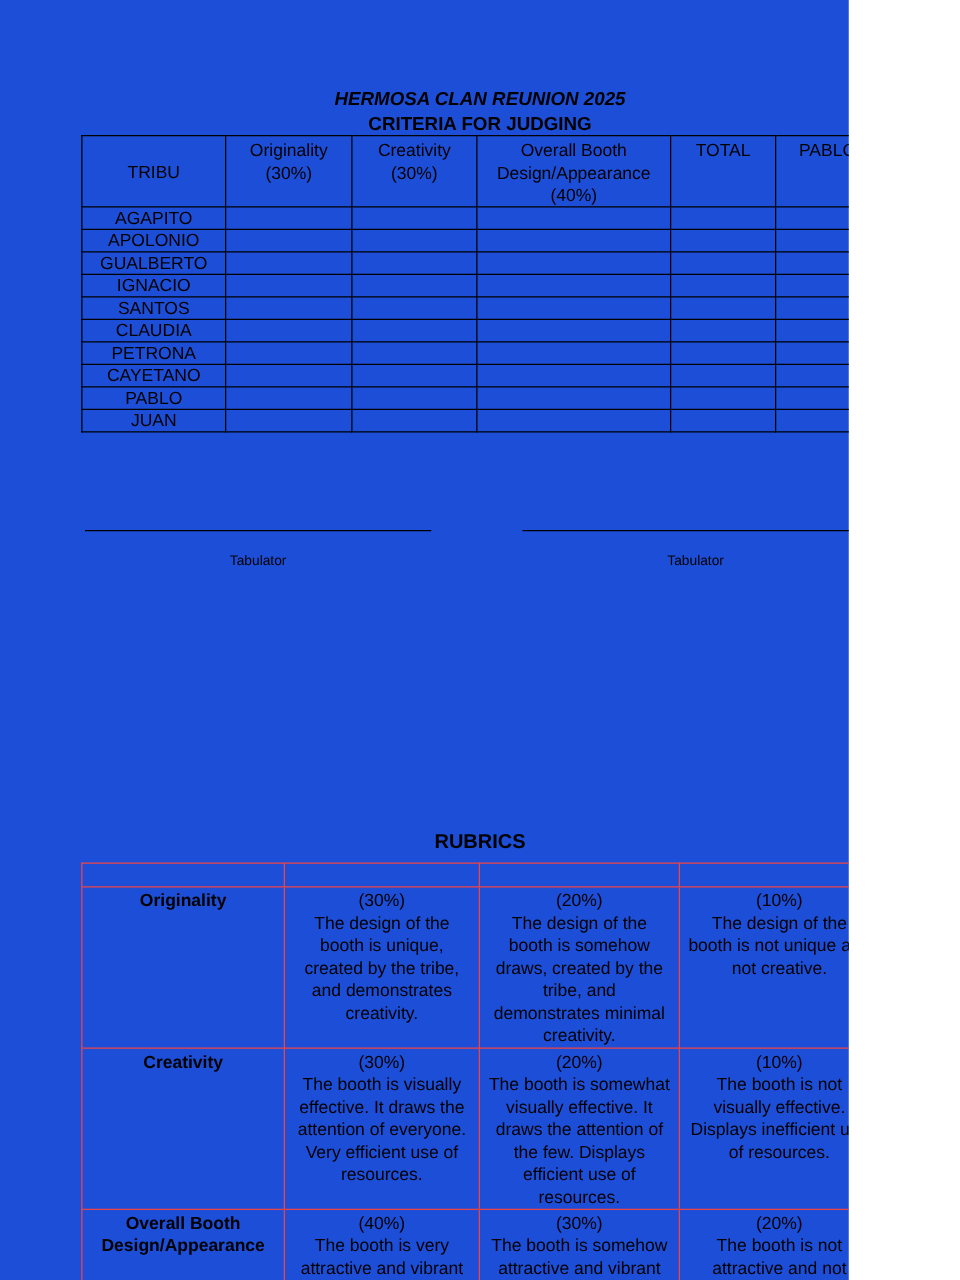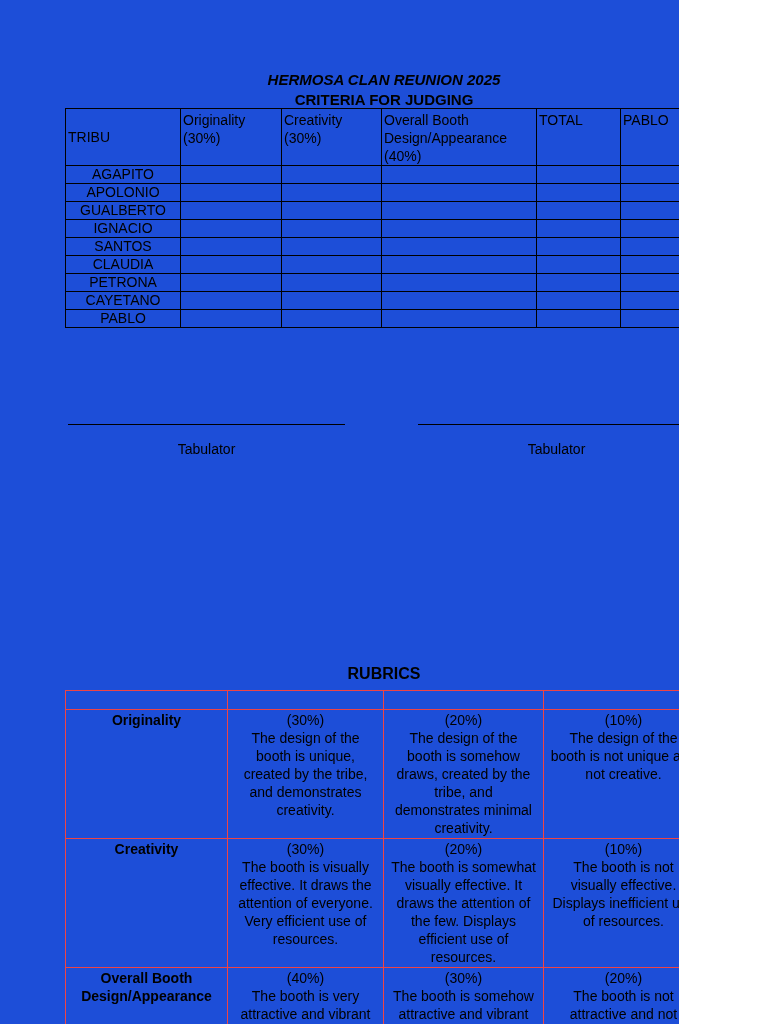--- a/index.html
+++ b/index.html
@@ -21,32 +21,32 @@
     position: absolute; top: 90px; left: 0; width: 768px;
     text-align: center; font-size: 15px; line-height: 20px; font-weight: 700;
   }
 
   table { border-collapse: collapse; table-layout: fixed; }
 
   .judging-table { position: absolute; top: 108px; left: 65px; width: 638px; }
   .judging-table th, .judging-table td { border: 1px solid #000; font-size: 14px; }
   .judging-table thead tr { height: 57px; }
   .judging-table th {
-    font-weight: 400; text-align: left; vertical-align: top;
+    font-weight: 400; text-align: center; vertical-align: top;
     padding: 2px 2px 0 2px; line-height: 18px;
   }
   .judging-table th.th-tribu { vertical-align: middle; padding: 0 2px; }
   .judging-table tbody tr { height: 18px; }
   .judging-table tbody td { text-align: center; line-height: 17px; padding: 0 2px; }
 
   .sig { position: absolute; top: 424px; width: 277px; }
   .sig-left { left: 68px; }
   .sig-right { left: 418px; }
   .sig-line { width: 100%; height: 0; border-top: 1px solid #000; }
-  .sig-label { margin-top: 15px; text-align: center; font-size: 14px; line-height: 18px; }
+  .sig-label { margin-top: 15px; text-align: center; font-size: 11px; line-height: 18px; }
 
   .rubrics-heading {
     position: absolute; top: 665px; left: 0; width: 768px;
     text-align: center; font-size: 16px; line-height: 18px; font-weight: 700;
   }
 
   .rubrics-table { position: absolute; top: 690px; left: 65px; width: 638px; }
   .rubrics-table td {
     border: 1px solid #ef4444; font-size: 14px; line-height: 18px;
     text-align: center; vertical-align: top; padding: 1px 6px;
@@ -147,20 +147,28 @@
           <td></td>
       </tr>
       <tr>
         <td>PABLO</td>
         <td></td>
           <td></td>
           <td></td>
           <td></td>
           <td></td>
       </tr>
+      <tr>
+        <td>JUAN</td>
+        <td></td>
+          <td></td>
+          <td></td>
+          <td></td>
+          <td></td>
+      </tr>
     </tbody>
   </table>
 
   <div class="sig sig-left">
     <div class="sig-line"></div>
     <div class="sig-label">Tabulator</div>
   </div>
 
   <div class="sig sig-right">
     <div class="sig-line"></div>

